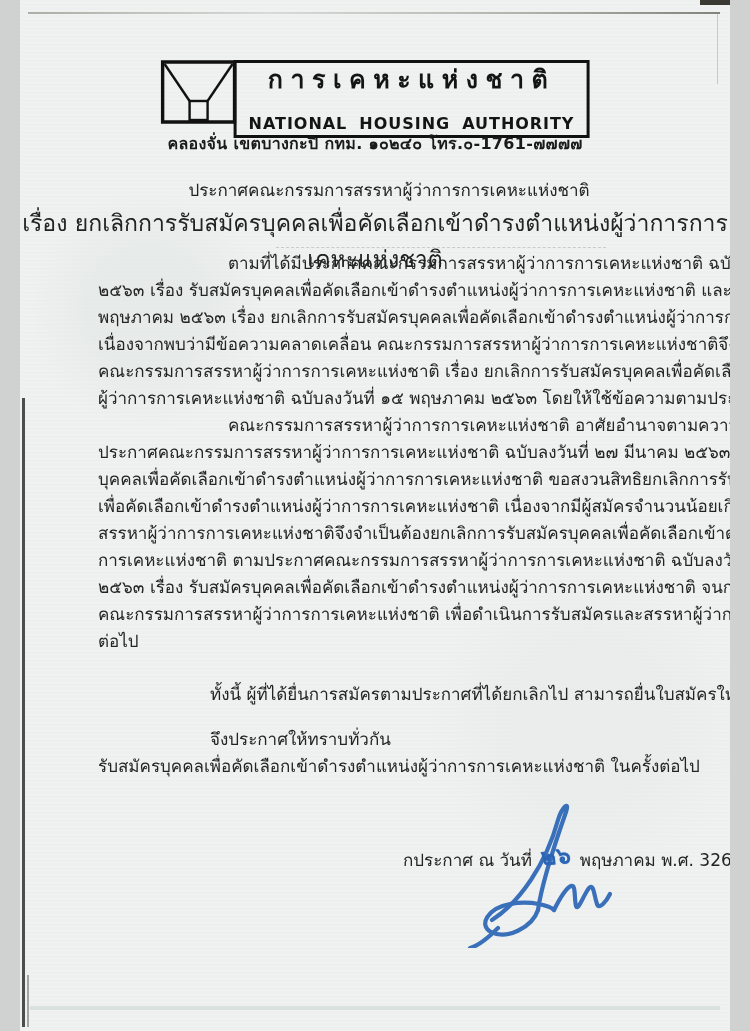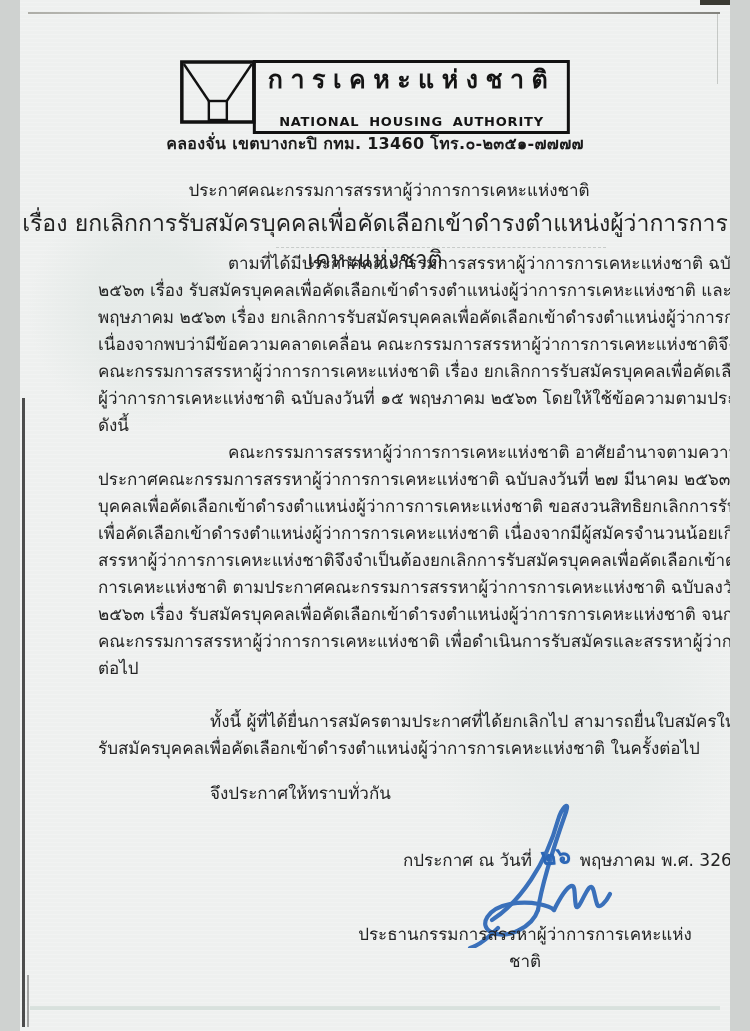--- a/index.html
+++ b/index.html
@@ -23,21 +23,21 @@
   .edge-right{position:absolute;right:12px;top:14px;width:1px;height:70px;background:rgba(120,125,120,.35);}
   .edge-left{position:absolute;left:2px;top:398px;bottom:4px;width:3px;background:rgba(35,35,35,.8);}
   .edge-left2{position:absolute;left:7px;top:975px;height:52px;width:2px;background:rgba(70,70,70,.45);}
   .line-bottom{position:absolute;left:10px;right:10px;top:1006px;height:4px;background:rgba(160,188,176,.28);}
   .dashes{position:absolute;left:256px;top:247px;width:330px;border-top:1.5px dashed rgba(110,118,112,.30);}
   
   .header{position:absolute;top:60px;left:50%;transform:translateX(-50%);display:flex;align-items:stretch;}
   .logo-box{width:76px;height:64px;flex:none;}
   .org-box{border:3px solid #111;margin-left:-3px;padding:3px 12px 2px 12px;display:flex;flex-direction:column;justify-content:center;align-items:center;background:transparent;}
   .org-th{font-size:25px;font-weight:bold;letter-spacing:.30em;color:#141414;white-space:nowrap;line-height:1.1;}
-  .org-en{font-size:13px;font-weight:bold;letter-spacing:.06em;word-spacing:.35em;color:#141414;white-space:nowrap;margin-top:20px;}
+  .org-en{font-size:16px;font-weight:bold;letter-spacing:.06em;word-spacing:.35em;color:#141414;white-space:nowrap;margin-top:20px;}
   .address{position:absolute;top:131px;left:0;right:0;text-align:center;font-weight:bold;font-size:16px;color:#1a1a1a;letter-spacing:.02em;}
   
   .title1{position:absolute;top:176px;left:0;right:0;text-align:center;font-size:17px;color:#222;margin-left:28px;}
   .title2{position:absolute;top:205px;left:0;right:0;text-align:center;font-size:23px;color:#222;}
   
   .body-text{position:absolute;left:78px;top:250px;width:596px;font-size:17px;line-height:27px;color:#242424;}
   .ln{white-space:nowrap;height:27px;}
   .indent-lg{padding-left:130px;}
   .indent-md{padding-left:112px;}
   .gap26{margin-top:26px;}
@@ -67,62 +67,60 @@
       <rect x="2" y="2" width="72" height="60" fill="none" stroke="#111" stroke-width="3.5"></rect>
       <rect x="29" y="41" width="18" height="19" fill="none" stroke="#111" stroke-width="2.4"></rect>
       <line x1="4" y1="4" x2="29" y2="41" stroke="#111" stroke-width="2.4"></line>
       <line x1="72" y1="4" x2="47" y2="41" stroke="#111" stroke-width="2.4"></line>
     </svg>
     <div class="org-box">
       <div class="org-th">การเคหะแห่งชาติ</div>
       <div class="org-en">NATIONAL HOUSING AUTHORITY</div>
     </div>
   </div>
-  <div class="address">คลองจั่น เขตบางกะปิ กทม. 13460 โทร.๐-๒๓๕๑-๗๗๗๗</div>
+  <div class="address">คลองจั่น เขตบางกะปิ กทม. ๑๐๒๔๐ โทร.๐-1761-๗๗๗๗</div>
 
   <div class="title1">ประกาศคณะกรรมการสรรหาผู้ว่าการการเคหะแห่งชาติ</div>
   <div class="title2">เรื่อง  ยกเลิกการรับสมัครบุคคลเพื่อคัดเลือกเข้าดำรงตำแหน่งผู้ว่าการการเคหะแห่งชาติ</div>
 
   <div class="body-text">
     <div class="ln indent-lg">ตามที่ได้มีประกาศคณะกรรมการสรรหาผู้ว่าการการเคหะแห่งชาติ ฉบับลงวันที่  ๒๗ มีนาคม</div>
     <div class="ln">๒๕๖๓ เรื่อง รับสมัครบุคคลเพื่อคัดเลือกเข้าดำรงตำแหน่งผู้ว่าการการเคหะแห่งชาติ และฉบับลงวันที่ ๑๕</div>
     <div class="ln">พฤษภาคม ๒๕๖๓ เรื่อง ยกเลิกการรับสมัครบุคคลเพื่อคัดเลือกเข้าดำรงตำแหน่งผู้ว่าการการเคหะแห่งชาติ นั้น</div>
     <div class="ln">เนื่องจากพบว่ามีข้อความคลาดเคลื่อน คณะกรรมการสรรหาผู้ว่าการการเคหะแห่งชาติจึงขอยกเลิกประกาศ</div>
     <div class="ln">คณะกรรมการสรรหาผู้ว่าการการเคหะแห่งชาติ เรื่อง ยกเลิกการรับสมัครบุคคลเพื่อคัดเลือกเข้าดำรงตำแหน่ง</div>
     <div class="ln">ผู้ว่าการการเคหะแห่งชาติ ฉบับลงวันที่ ๑๕ พฤษภาคม ๒๕๖๓  โดยให้ใช้ข้อความตามประกาศฉบับนี้แทน</div>
-    <div class="ln">ดังนี้</div>
 
     <div class="ln indent-lg">คณะกรรมการสรรหาผู้ว่าการการเคหะแห่งชาติ อาศัยอำนาจตามความในข้อ ๗.๒ ของ</div>
     <div class="ln">ประกาศคณะกรรมการสรรหาผู้ว่าการการเคหะแห่งชาติ ฉบับลงวันที่  ๒๗ มีนาคม ๒๕๖๓ เรื่อง รับสมัคร</div>
     <div class="ln">บุคคลเพื่อคัดเลือกเข้าดำรงตำแหน่งผู้ว่าการการเคหะแห่งชาติ ขอสงวนสิทธิยกเลิกการรับสมัครบุคคล</div>
     <div class="ln">เพื่อคัดเลือกเข้าดำรงตำแหน่งผู้ว่าการการเคหะแห่งชาติ เนื่องจากมีผู้สมัครจำนวนน้อยเกินไป คณะกรรมการ</div>
     <div class="ln">สรรหาผู้ว่าการการเคหะแห่งชาติจึงจำเป็นต้องยกเลิกการรับสมัครบุคคลเพื่อคัดเลือกเข้าดำรงตำแหน่งผู้ว่าการ</div>
     <div class="ln">การเคหะแห่งชาติ ตามประกาศคณะกรรมการสรรหาผู้ว่าการการเคหะแห่งชาติ ฉบับลงวันที่  ๒๗ มีนาคม</div>
     <div class="ln">๒๕๖๓ เรื่อง รับสมัครบุคคลเพื่อคัดเลือกเข้าดำรงตำแหน่งผู้ว่าการการเคหะแห่งชาติ จนกว่าจะมีประกาศ</div>
     <div class="ln">คณะกรรมการสรรหาผู้ว่าการการเคหะแห่งชาติ เพื่อดำเนินการรับสมัครและสรรหาผู้ว่าการการเคหะแห่งชาติ</div>
     <div class="ln">ต่อไป</div>
 
     <div class="ln indent-md gap26">ทั้งนี้ ผู้ที่ได้ยื่นการสมัครตามประกาศที่ได้ยกเลิกไป สามารถยื่นใบสมัครใหม่เมื่อมีการประกาศ</div>
+    <div class="ln indent-md gap18">จึงประกาศให้ทราบทั่วกัน</div>
+
     <div class="ln">รับสมัครบุคคลเพื่อคัดเลือกเข้าดำรงตำแหน่งผู้ว่าการการเคหะแห่งชาติ ในครั้งต่อไป</div>
-
-    <div class="ln indent-md gap18">จึงประกาศให้ทราบทั่วกัน</div>
   </div>
 
   <div class="date-row">
     <span>กประกาศ ณ วันที่</span>
     <span class="hand-day">๒๖</span>
     <span>พฤษภาคม  พ.ศ. 3260</span>
   </div>
 
   <svg class="signature" viewBox="0 0 210 150">
     <g fill="none" stroke="#2b66b6" stroke-width="4.2" stroke-linecap="round" stroke-linejoin="round" opacity="0.92">
       <path d="M 34 122 C 62 104, 88 66, 100 22 C 104 9, 112 2, 108 14 C 96 48, 84 84, 80 112"></path>
       <path d="M 80 112 C 74 130, 48 142, 33 134 C 20 127, 30 110, 52 106 C 74 102, 92 108, 96 112"></path>
       <path d="M 96 112 C 102 100, 108 90, 113 88 C 118 86, 116 100, 118 108 C 120 114, 126 96, 131 90 C 136 85, 136 98, 139 106 C 141 112, 148 104, 152 96"></path>
       <path d="M 40 130 C 30 140, 20 148, 12 150"></path>
     </g>
   </svg>
 
   <div class="signer">
-    <div class="signer-title">ประธานกรรมการสรรหาผู้ว่าการการเคหะแห่งชาติ</div>
   </div>
 
 </div>
 
 </body></html>

